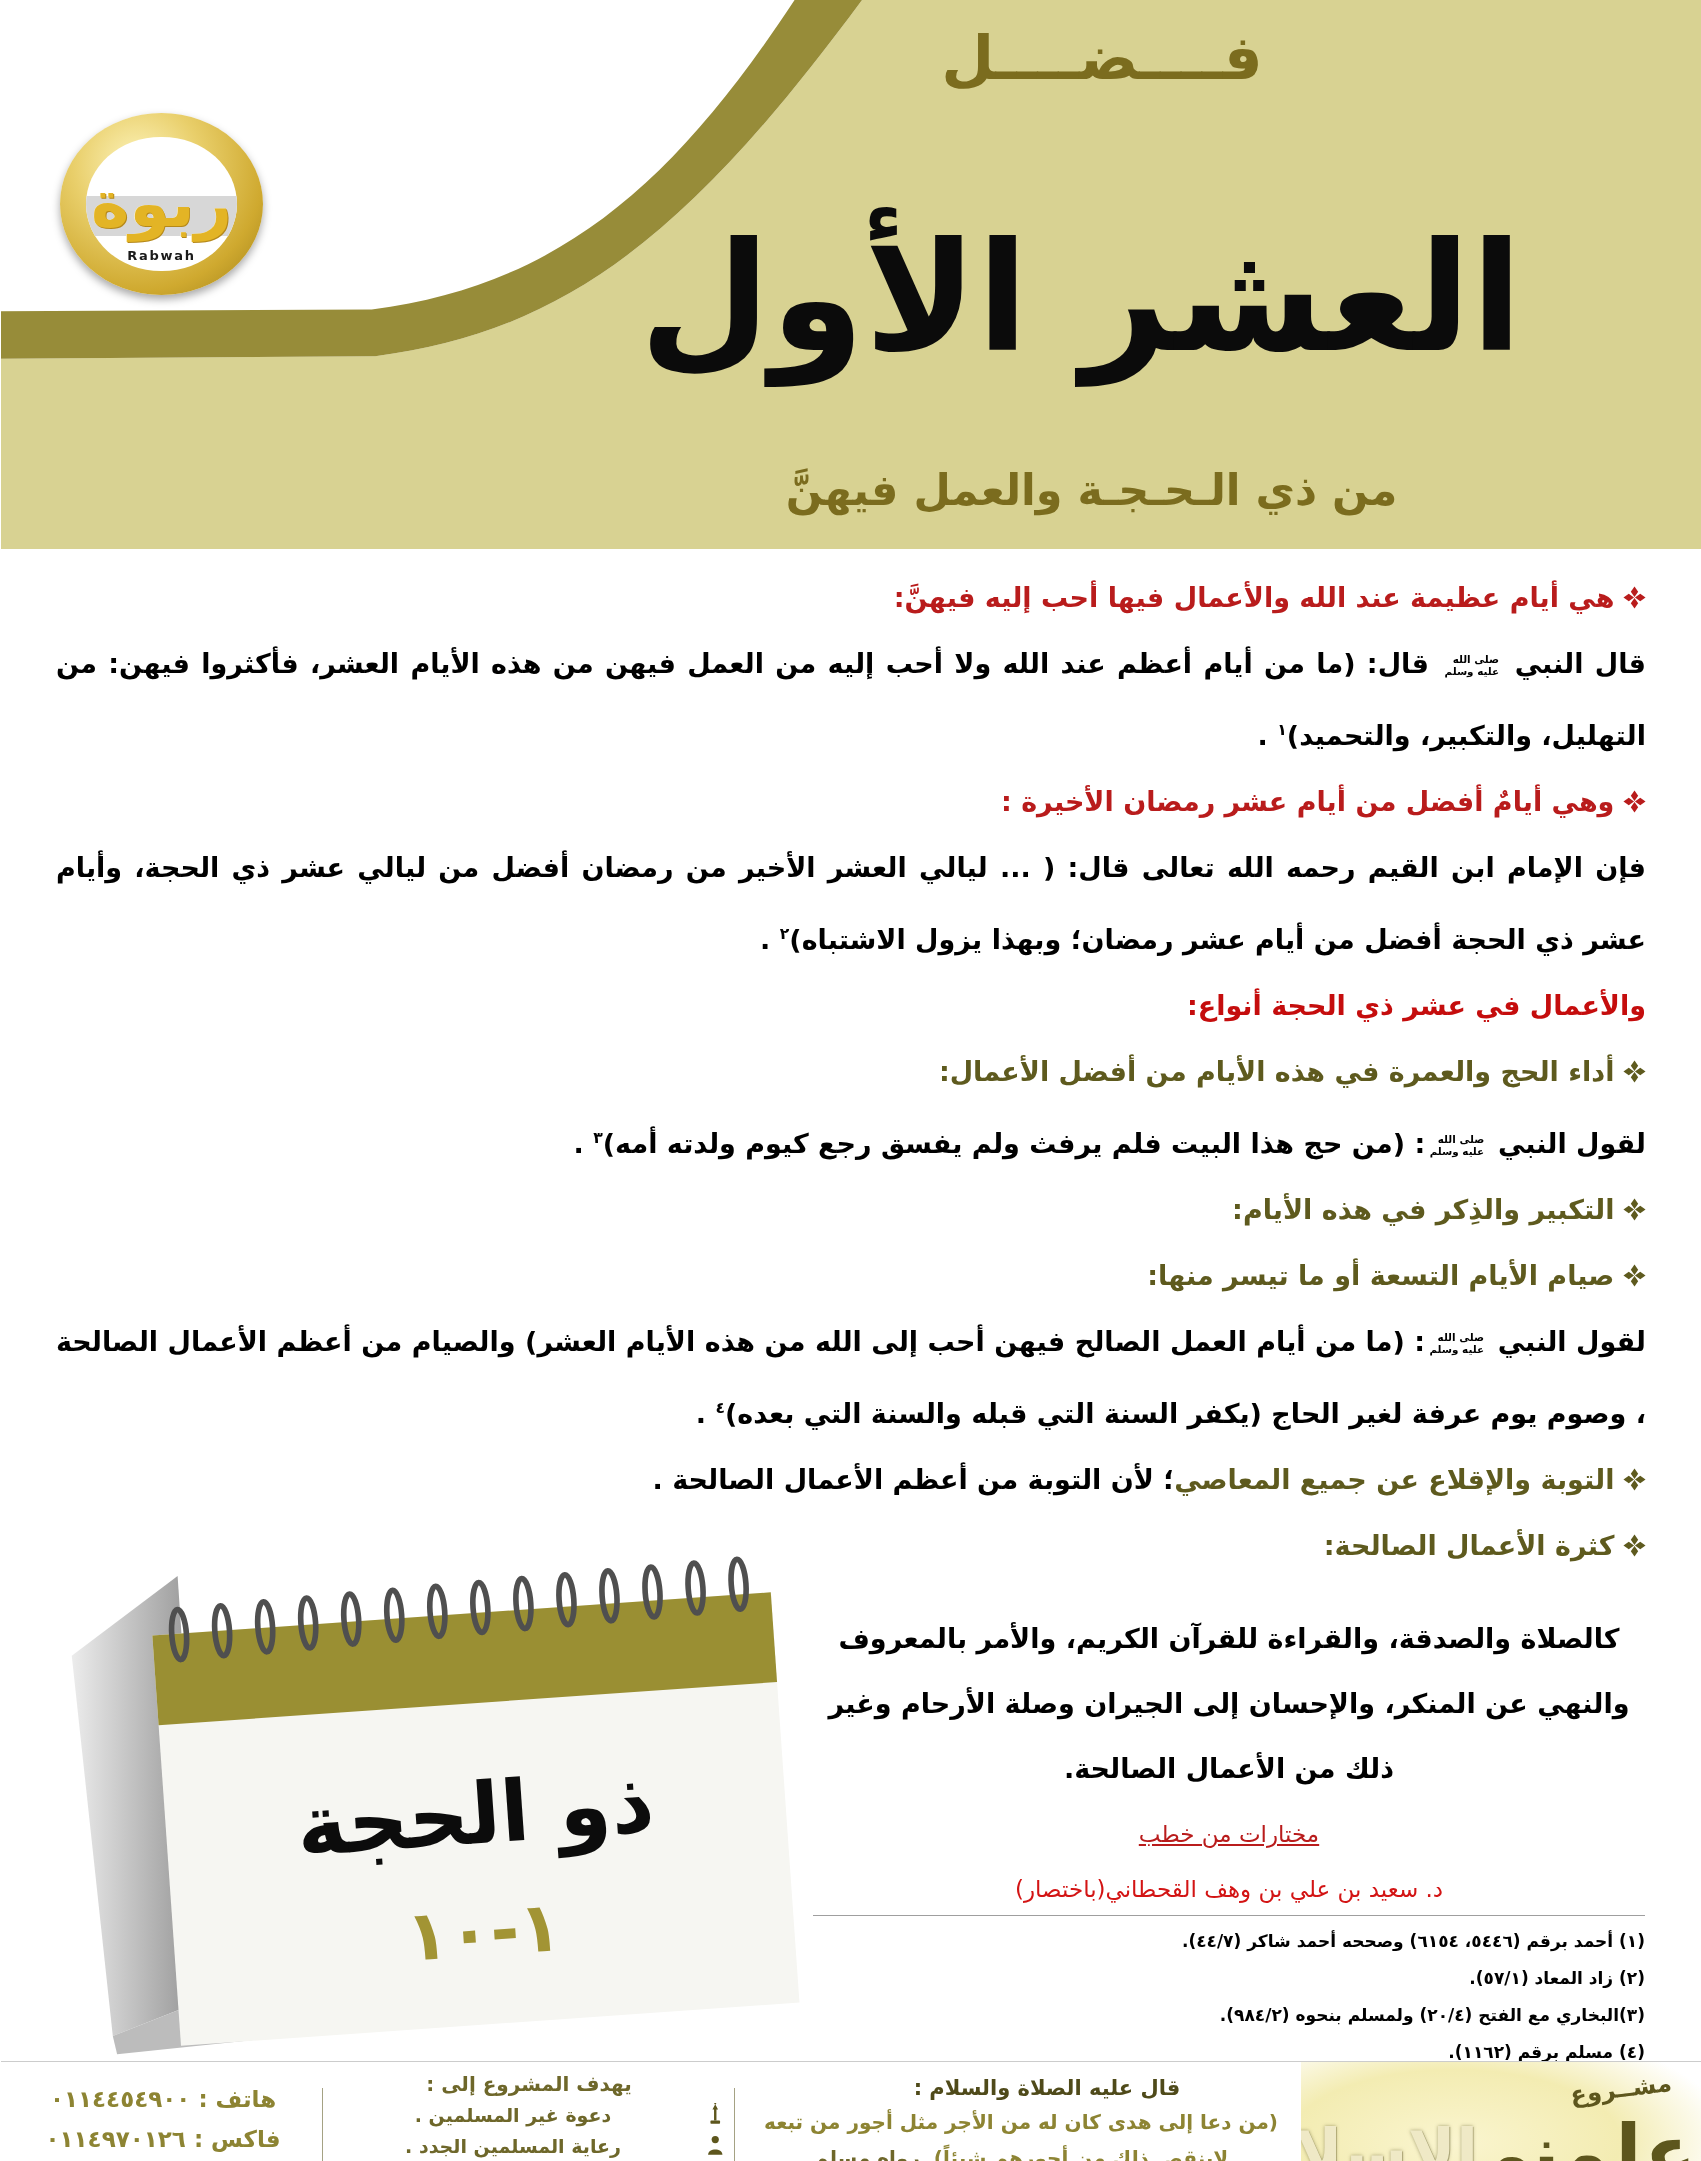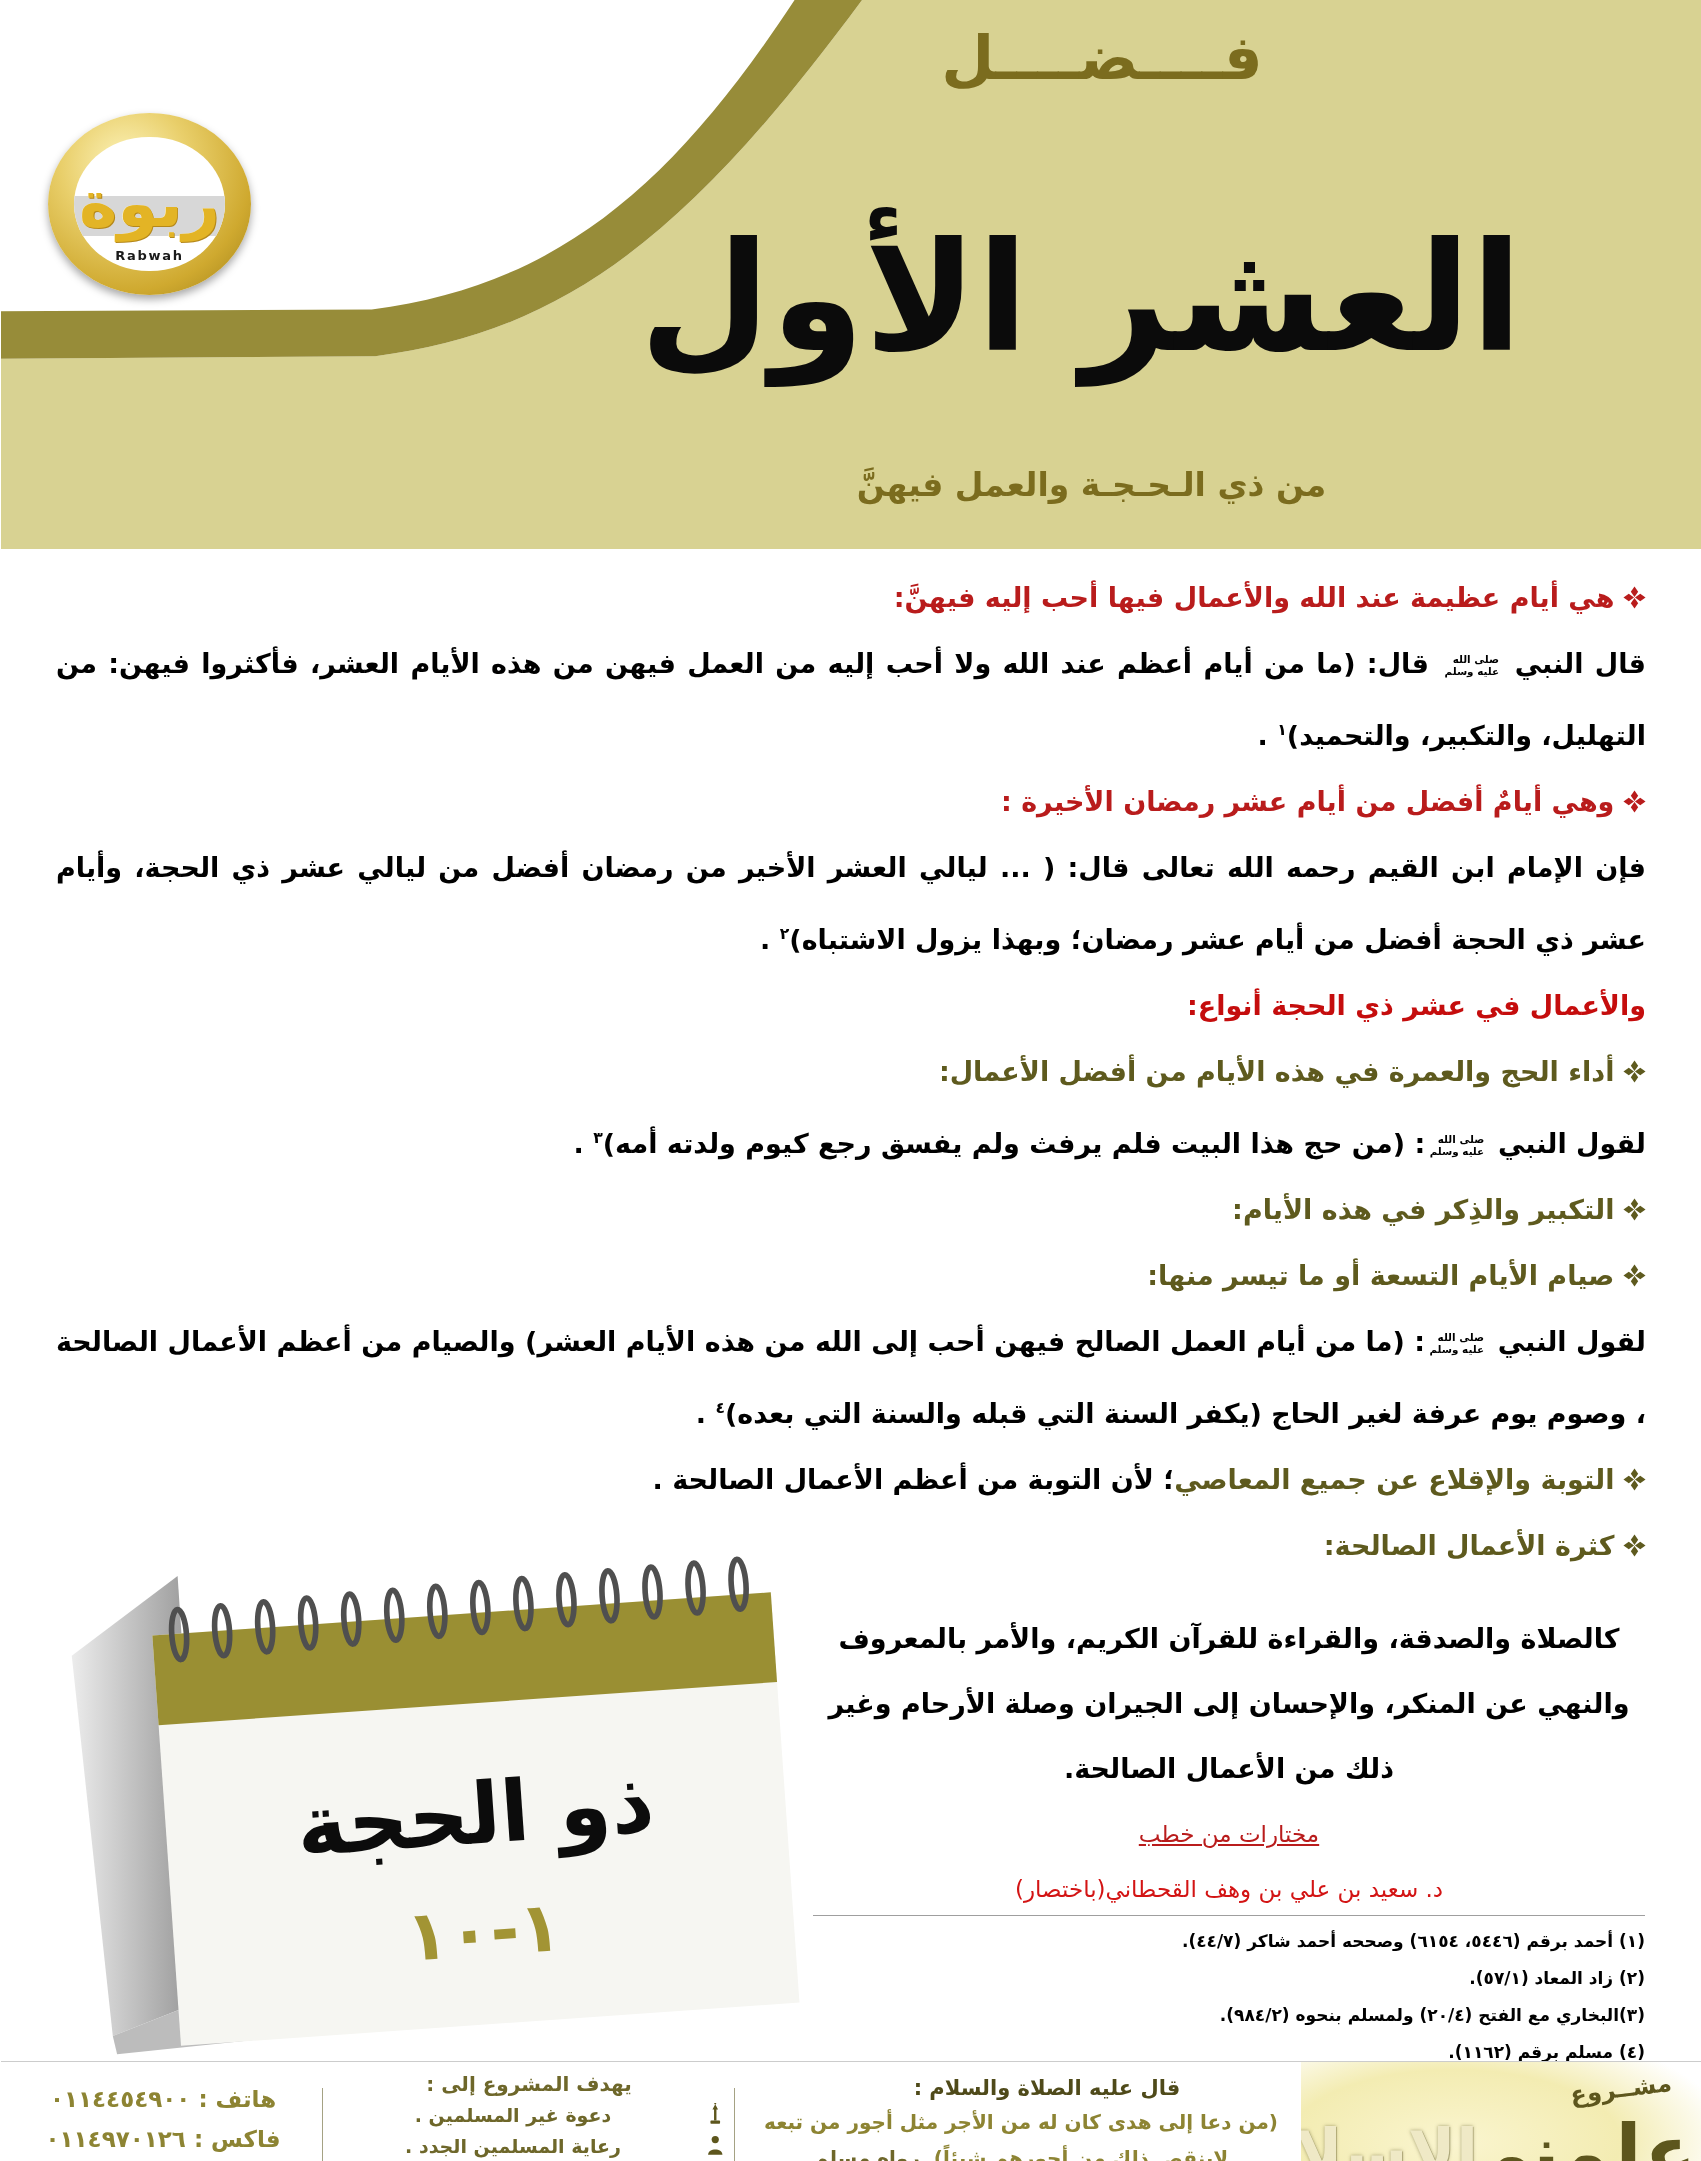--- a/index.html
+++ b/index.html
@@ -1,35 +1,35 @@
 <!DOCTYPE html>
 <html lang="ar" dir="rtl" style="font-size:7px"><head>
 <meta charset="utf-8">
 <style>
   html,body{margin:0;padding:0;background:#fff;}
   body{width:1702px;height:2383px;position:relative;overflow:hidden;
        font-family:"DejaVu Sans",sans-serif;}
   
   .hdr-svg{position:absolute;top:0;left:0;width:1702px;height:549px;}
-  .logo{position:absolute;left:48px;top:113px;width:203px;height:182px;border-radius:50%;
+  .logo{position:absolute;left:60px;top:113px;width:203px;height:182px;border-radius:50%;
         background:radial-gradient(circle at 38% 28%, #fdf4bc 0%, #e9cf6b 35%, #cfa92f 70%, #9c7d17 100%);
         box-shadow:0 4.3px 8.6px rgba(0,0,0,.35);display:flex;align-items:center;justify-content:center;}
   .logo-inner{width:74%;height:74%;border-radius:50%;background:#fff;position:relative;overflow:hidden;
         display:flex;align-items:center;justify-content:center;}
   .logo-band{position:absolute;left:0;right:0;top:44%;height:30%;background:#d7d7d7;}
   .logo-ar{position:relative;font-size:65px;font-weight:bold;color:#e3b425;
         text-shadow:0.9px 0.9px 0 #b5881a, -0.4px -0.4px 0 #fff4c9;line-height:1;}
   .logo-en{position:absolute;bottom:6%;left:0;right:0;text-align:center;font-size:13px;color:#1a1a1a;
         letter-spacing:1.7px;font-weight:bold;font-family:"DejaVu Sans",sans-serif;}
   .kicker{position:absolute;left:886px;top:21.6px;width:432px;text-align:center;
         font-size:61px;font-weight:bold;color:#7b6c1e;}
   .bigtitle{position:absolute;left:584px;top:147px;width:994px;text-align:center;
         font-size:151px;line-height:303px;font-weight:bold;color:#0b0b0b;}
   .subtitle{position:absolute;left:735px;top:465px;width:713px;text-align:center;
-        font-size:33px;font-weight:bold;color:#7b6c1e;}
+        font-size:43px;font-weight:bold;color:#7b6c1e;}
   
   .main{position:absolute;top:565px;right:56px;left:56px;direction:rtl;
         font-weight:bold;font-size:27px;line-height:66px;color:#000;}
   .main p{margin:0;text-align:justify;text-align-last:right;}
   .rhead{color:#b91c1c;text-align:right;margin:0;}
   .ohead{color:#5e5a1e;text-align:right;margin:0;}
   .chead{color:#c50d0d;text-align:center;margin:0;}
   .blk{color:#000;}
   .dm{width:23px;height:23px;vertical-align:-1.7px;margin-left:8.6px;fill:currentColor;}
   sup{font-size:58%;vertical-align:super;}

